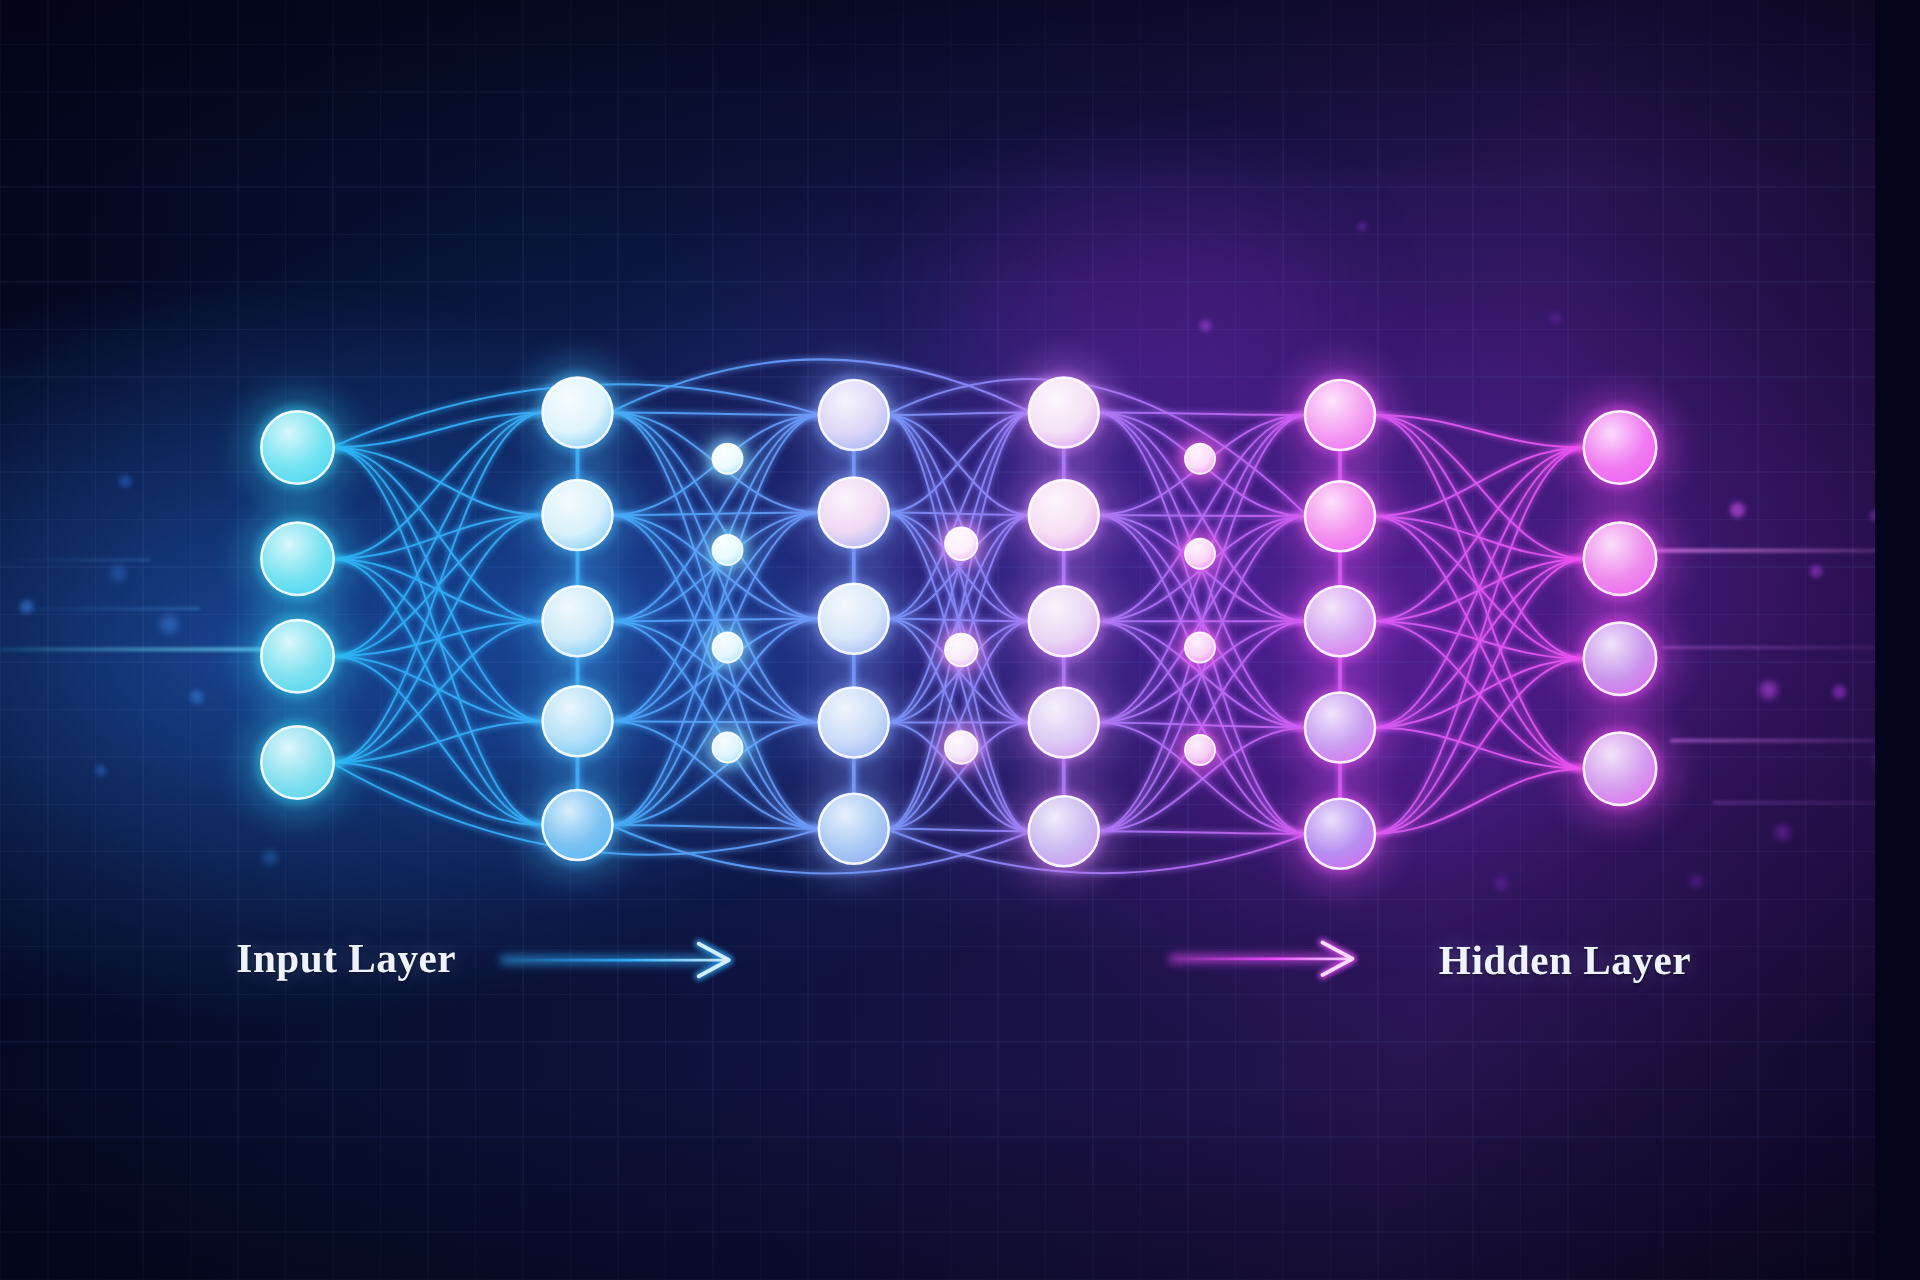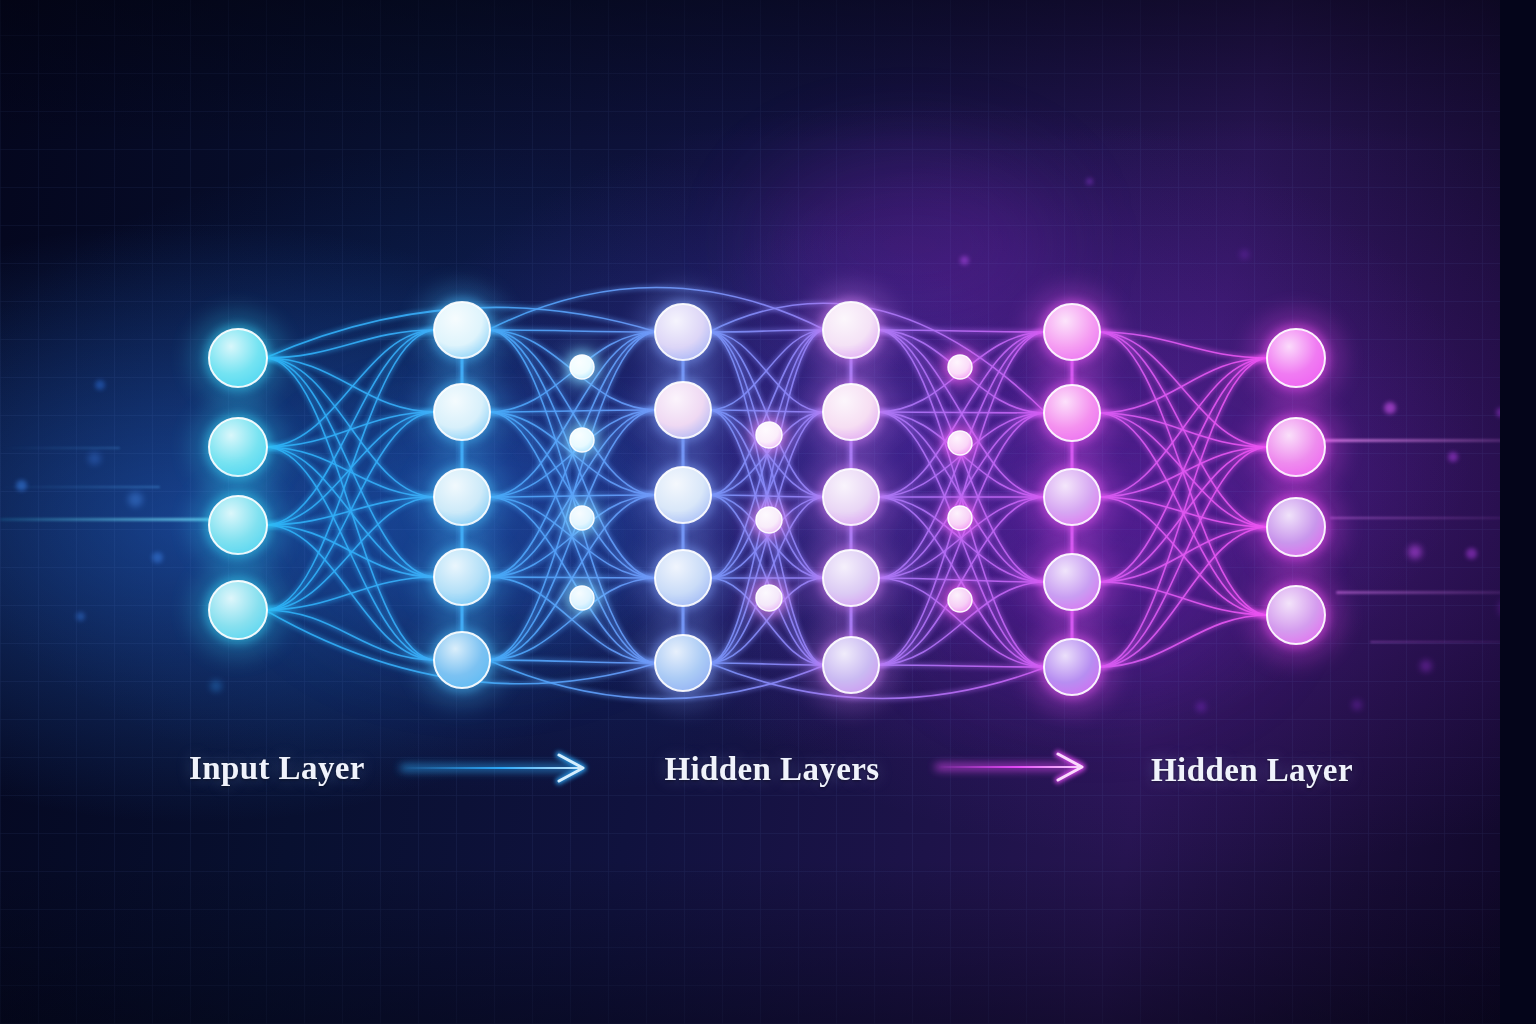--- a/index.html
+++ b/index.html
@@ -790,15 +790,14 @@
           <path d="M1058,754 L1082,767 L1058,780" stroke="#e448f6" stroke-width="7" filter="url(#b2)" opacity="0.8" fill="none" stroke-linecap="round" stroke-linejoin="round"></path>
           <path d="M938,767 L1078,767" stroke="url(#agrad1)" stroke-width="2.2" fill="none" stroke-linecap="round"></path>
           <path d="M1058,754 L1082,767 L1058,780" stroke="#fadafd" stroke-width="3" fill="none" stroke-linecap="round" stroke-linejoin="round"></path>
         </g>
       </g>
     </svg>
 
   <div class="vignette"></div>
 
   <div class="label" style="left:277px;top:768px">Input Layer</div>
-  <div class="label" style="left:772px;top:769px">Hidden Layers</div>
   <div class="label" style="left:1252px;top:770px">Hidden Layer</div>
 </div>
 
 </body></html>

